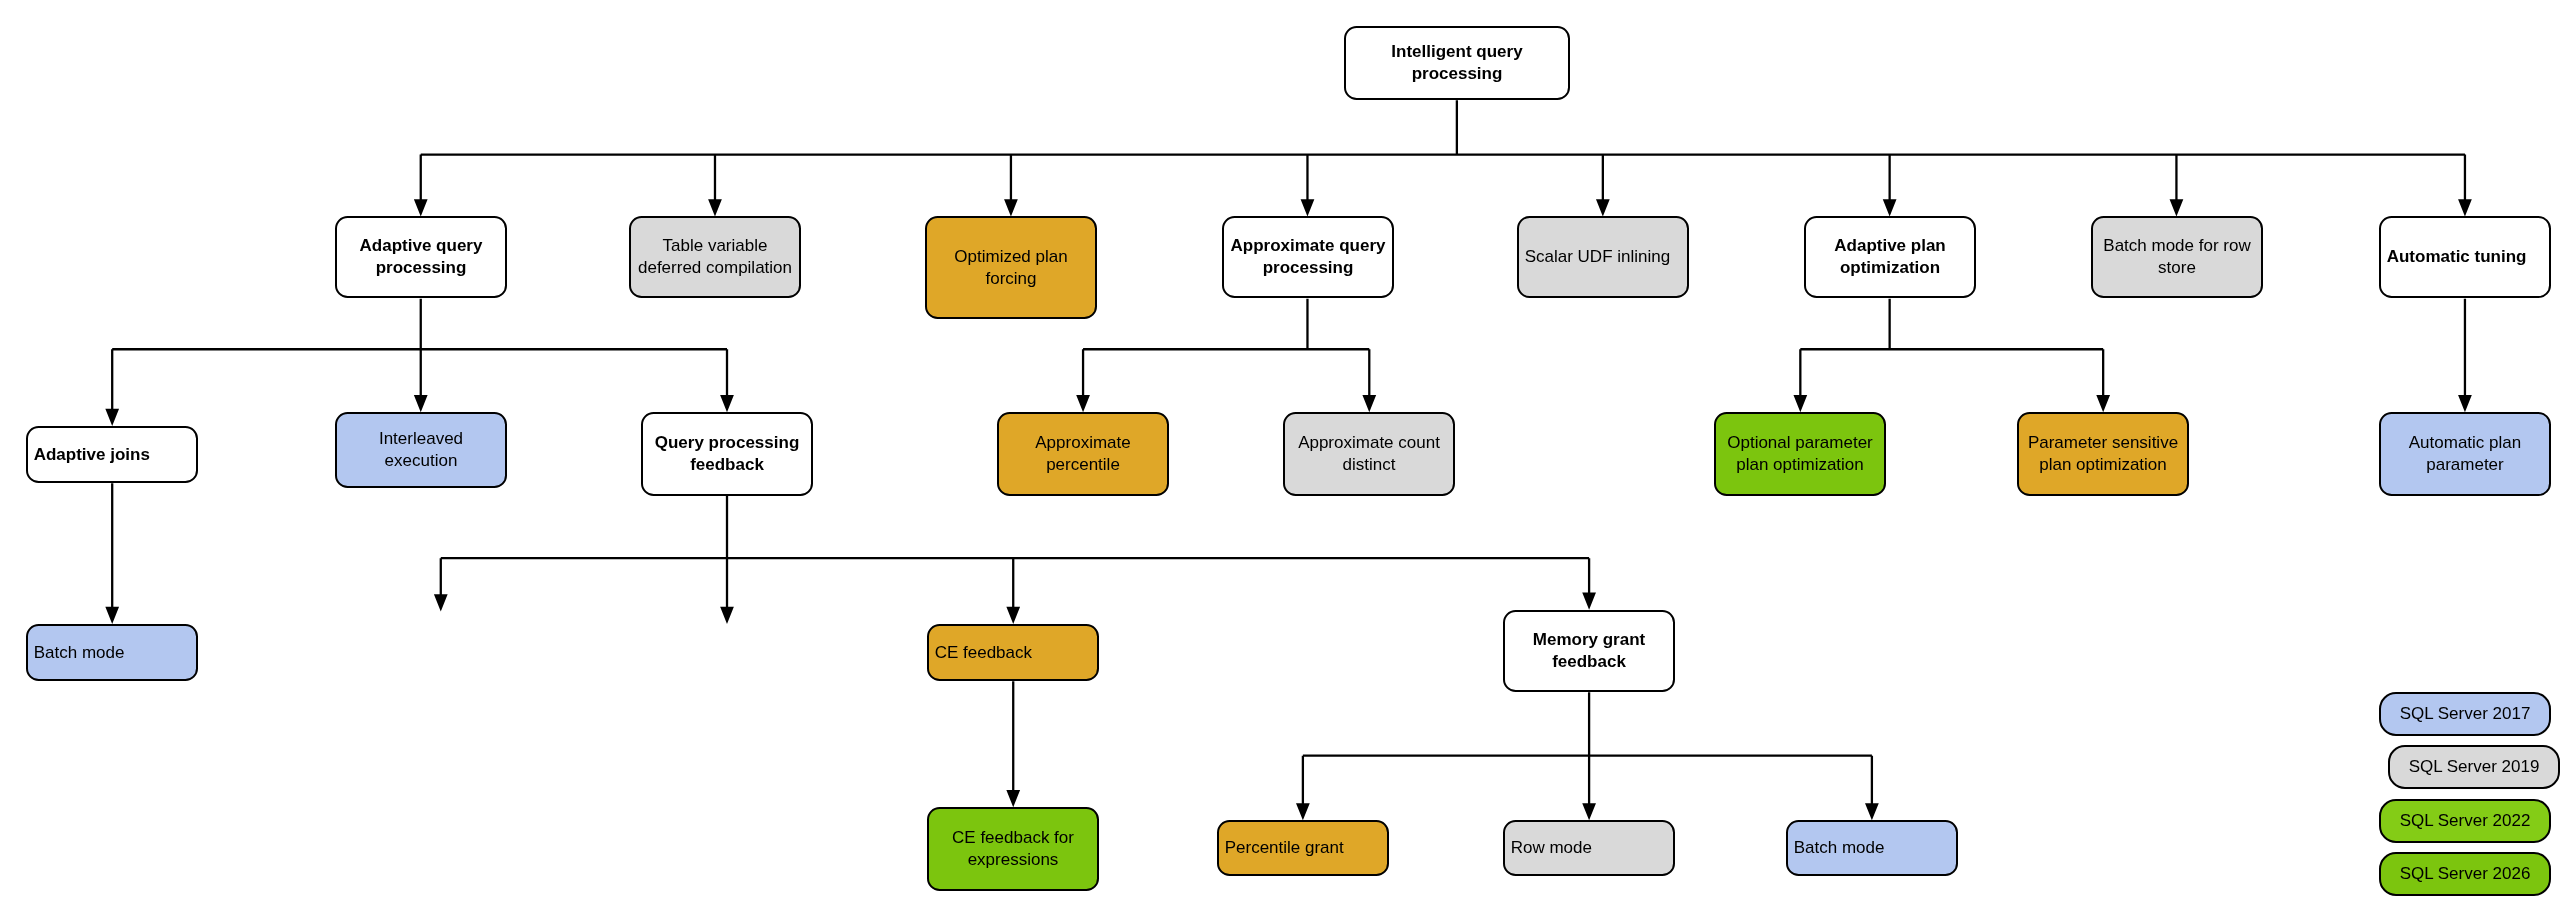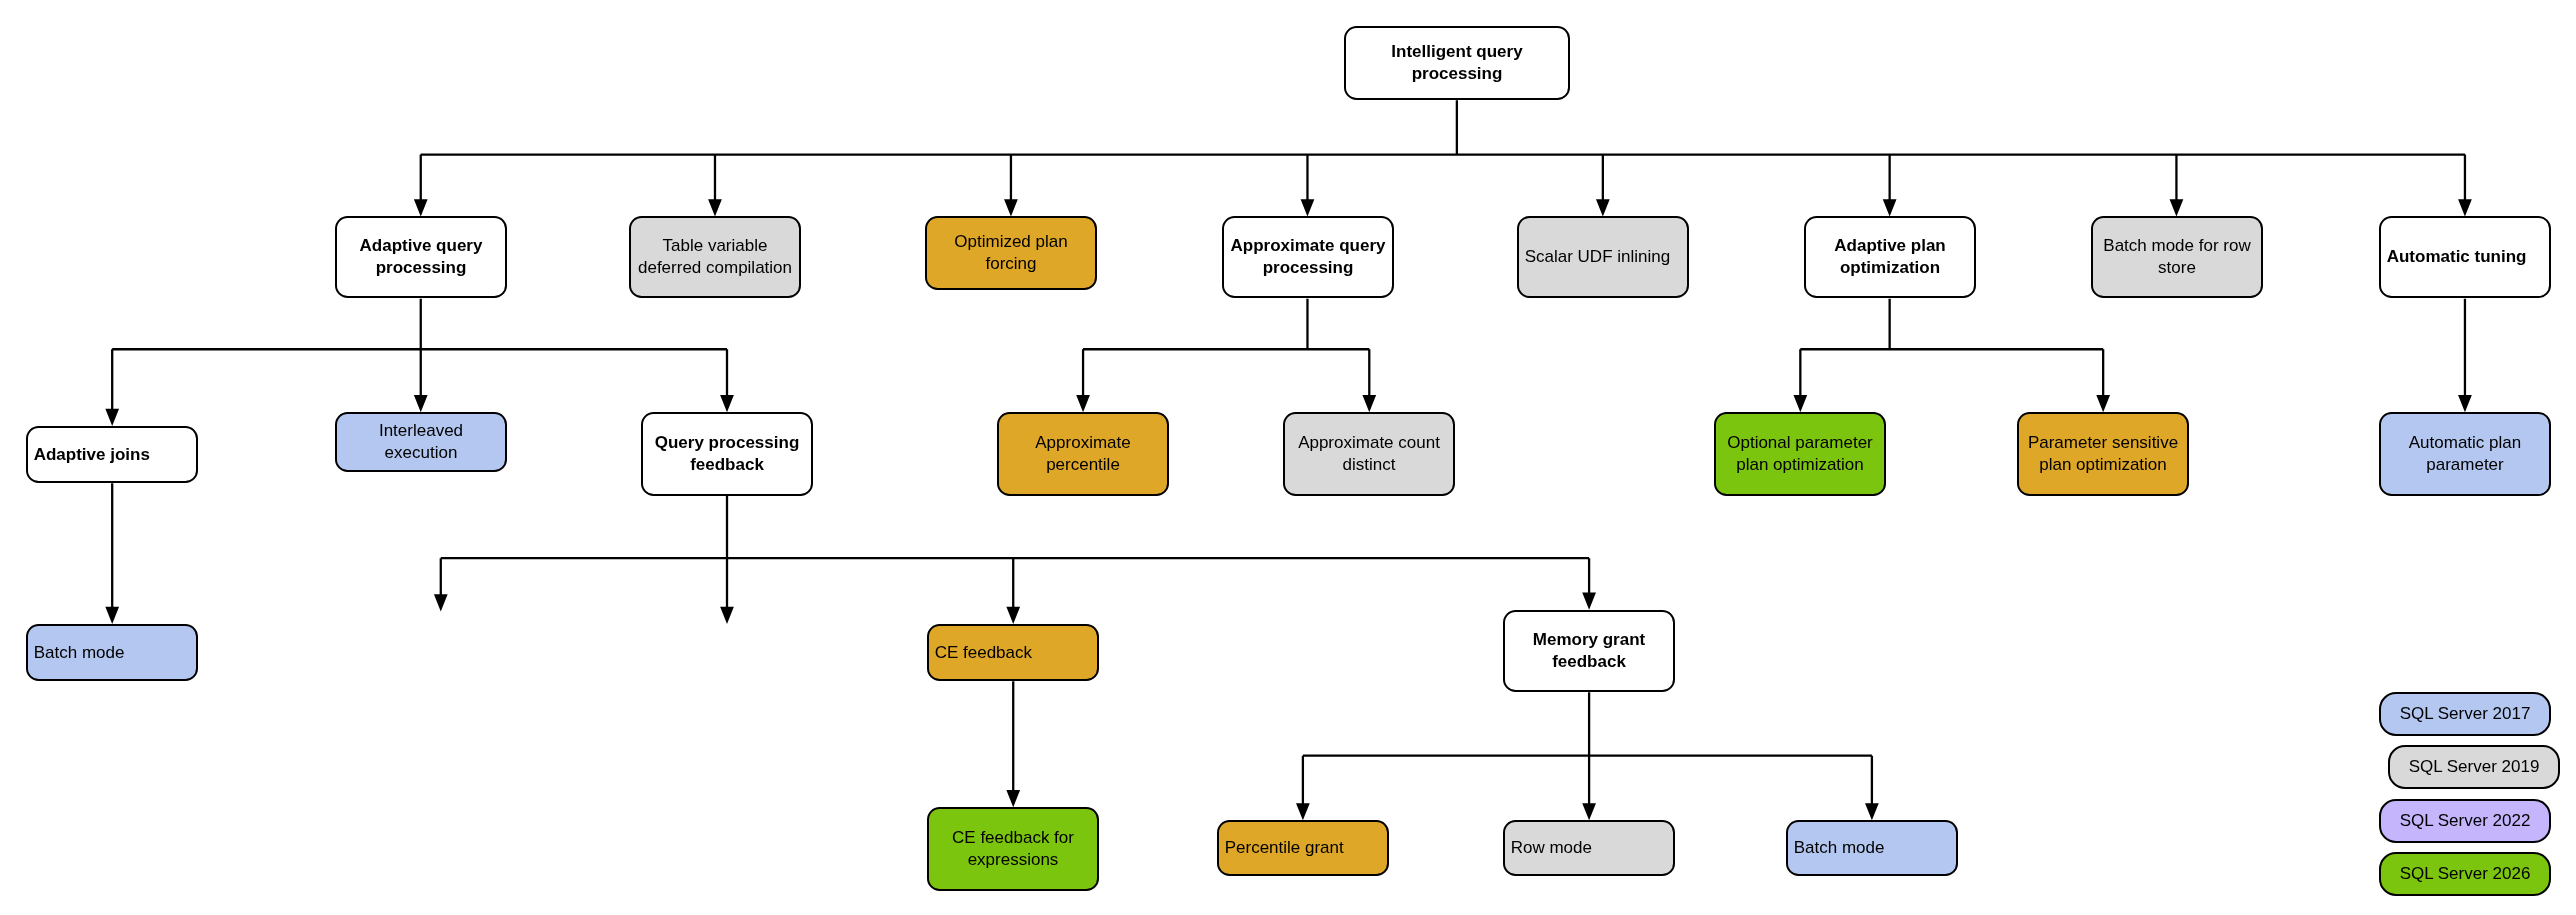--- a/index.html
+++ b/index.html
@@ -54,21 +54,21 @@
   <div class="node cat" style="left: 1344px; top: 26px; width: 226px; height: 74px; background: rgb(255, 255, 255);">
     <span>Intelligent query processing</span>
     </div>
 
   <div class="node cat" style="left: 335px; top: 216px; width: 172px; height: 82px; background: rgb(255, 255, 255);">
     <span>Adaptive query processing</span>
     </div>
   <div class="node" style="left: 629px; top: 216px; width: 172px; height: 82px; background: rgb(217, 217, 217);">
     <span>Table variable deferred compilation</span>
     </div>
-  <div class="node" style="left: 925px; top: 216px; width: 172px; height: 74px; background: rgb(223, 167, 40);">
+  <div class="node" style="left: 925px; top: 216px; width: 172px; height: 103px; background: rgb(223, 167, 40);">
     <span>Optimized plan forcing</span>
     </div>
   <div class="node cat" style="left: 1222px; top: 216px; width: 172px; height: 82px; background: rgb(255, 255, 255);">
     <span>Approximate query processing</span>
     </div>
   <div class="node" style="left: 1517px; top: 216px; width: 172px; height: 82px; background: rgb(217, 217, 217);">
     <span>Scalar UDF inlining</span>
     </div>
   <div class="node cat" style="left: 1804px; top: 216px; width: 172px; height: 82px; background: rgb(255, 255, 255);">
     <span>Adaptive plan optimization</span>
@@ -76,21 +76,21 @@
   <div class="node" style="left: 2091px; top: 216px; width: 172px; height: 82px; background: rgb(217, 217, 217);">
     <span>Batch mode for row store</span>
     </div>
   <div class="node cat" style="left: 2379px; top: 216px; width: 172px; height: 82px; background: rgb(255, 255, 255);">
     <span>Automatic tuning</span>
     </div>
 
   <div class="node cat" style="left: 26px; top: 426px; width: 172px; height: 57px; background: rgb(255, 255, 255);">
     <span>Adaptive joins</span>
     </div>
-  <div class="node" style="left: 335px; top: 412px; width: 172px; height: 60px; background: rgb(179, 199, 240);">
+  <div class="node" style="left: 335px; top: 412px; width: 172px; height: 76px; background: rgb(179, 199, 240);">
     <span>Interleaved execution</span>
     </div>
   <div class="node cat" style="left: 641px; top: 412px; width: 172px; height: 84px; background: rgb(255, 255, 255);">
     <span>Query processing feedback</span>
     </div>
   <div class="node" style="left: 997px; top: 412px; width: 172px; height: 84px; background: rgb(223, 167, 40);">
     <span>Approximate percentile</span>
     </div>
   <div class="node" style="left: 1283px; top: 412px; width: 172px; height: 84px; background: rgb(217, 217, 217);">
     <span>Approximate count distinct</span>
@@ -127,21 +127,21 @@
   <div class="node" style="left: 1786px; top: 820px; width: 172px; height: 56px; background: rgb(179, 199, 240);">
     <span>Batch mode</span>
     </div>
 
   <div class="legend-item" style="left: 2379px; top: 692px; background: rgb(179, 199, 240);">
     <span>SQL Server 2017</span>
     </div>
   <div class="legend-item" style="left: 2379px; top: 745px; background: rgb(217, 217, 217); margin-left: 9px;">
     <span>SQL Server 2019</span>
     </div>
-  <div class="legend-item" style="left: 2379px; top: 799px; background: #c4b5fd;">
+  <div class="legend-item" style="left: 2379px; top: 799px; background: #84cc16;">
     <span>SQL Server 2022</span>
     </div>
   <div class="legend-item" style="left: 2379px; top: 852px; background: rgb(124, 197, 14);">
     <span>SQL Server 2026</span>
     </div>
 
 </div>
 
 
 </body></html>

